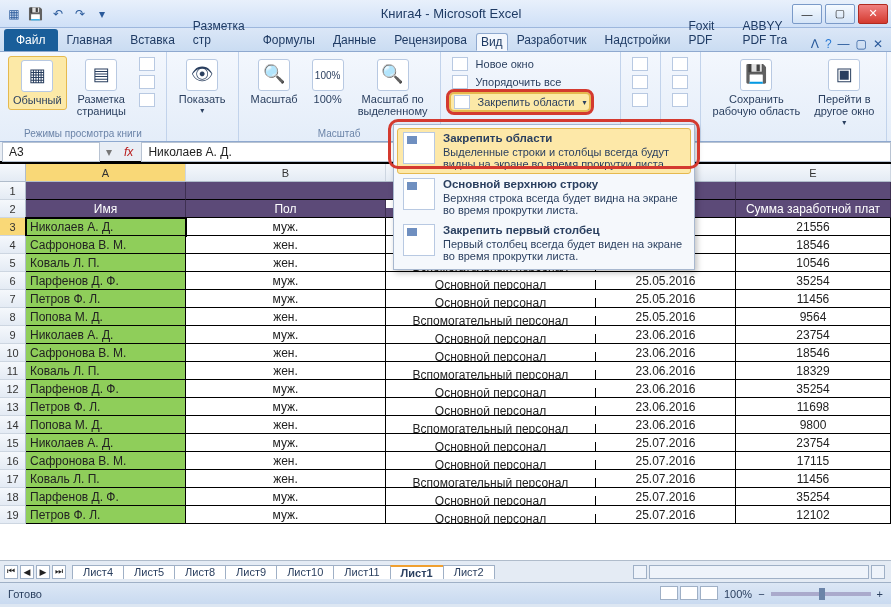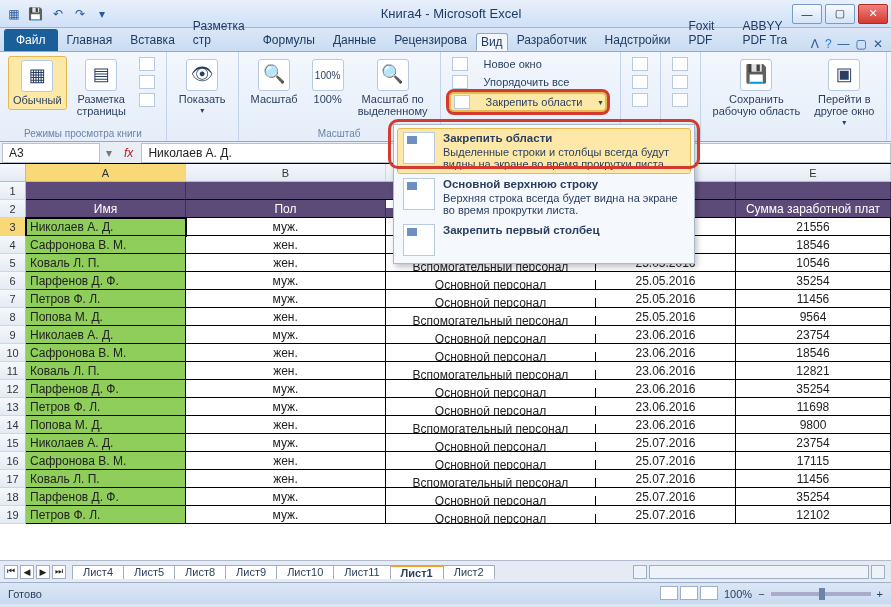--- a/index.html
+++ b/index.html
@@ -24,27 +24,27 @@
 
 
 .ribbon { height:90px; background:linear-gradient(#f3f7fd,#e4edf9); border-bottom:1px solid #8fa9cf; display:flex; }
 .group { border-right:1px solid #c2d3eb; padding:4px 8px 2px 8px; display:flex; flex-direction:column; align-items:center; justify-content:space-between;}
 .group .icons { display:flex; gap:6px; align-items:flex-start;}
 .bigbtn { display:flex; flex-direction:column; align-items:center; gap:2px; padding:3px 4px; border-radius:3px; color:#2a3f5f; font-size:11px; text-align:center; line-height:1.1;}
 .bigbtn .ic { width:32px; height:32px; background:#fff; border:1px solid #b8c9e2; border-radius:3px; display:flex; align-items:center; justify-content:center; font-size:18px;}
 .bigbtn.sel { background:#fce9a7; border:1px solid #e5b94f;}
 .group-label { font-size:10px; color:#6b84a8; padding-top:2px;}
 .smallrow { display:flex; flex-direction:column; gap:2px; font-size:11px; color:#2a3f5f;}
-.smallrow div { display:flex; align-items:center; gap:16px; padding:1px 3px;text-align:center;}
+.smallrow div { display:flex; align-items:center; gap:8px; padding:1px 3px;text-align:center;}
 .smallrow .ic { width:16px; height:14px; border:1px solid #b8c9e2; background:#fff; display:inline-block;}
 .freeze-btn { background:#fce9a7; border:2px solid #e5b94f; border-radius:3px; padding:1px 4px; display:flex; align-items:center; gap:4px;}
 .red-ring2 { outline:3px solid #d43a2f; border-radius:5px; }
 
 
-.fbar { height:22px; background:#e9eef5; border-bottom:1px solid #000000; display:flex; align-items:center; font-size:12px;}
+.fbar { height:22px; background:#e9eef5; border-bottom:3px solid #000000; display:flex; align-items:center; font-size:12px;}
 .namebox { width:98px; border:1px solid #b8c3d2; background:#fff; padding:2px 6px; margin:0 2px;}
 .fbar .fx { padding:0 8px; color:#b91c1c; font-style:italic;}
 .fbar .fval { flex:1; background:#fff; border:1px solid #b8c3d2; padding:2px 6px;}
 
 
 .dropdown { position:absolute; left:393px; top:124px; width:302px; background:#f5f8fc; border:1px solid #a8b8cf; box-shadow:2px 3px 6px rgba(0,0,0,.25); z-index:50; padding:3px;}
 .dropdown .item { display:flex; gap:8px; padding:4px 6px; }
 .dropdown .item.hover { background:#fde8a8; border:1px solid #e5b94f; border-radius:3px; padding:3px 5px;}
 .dropdown .item .dic { width:32px; height:32px; border:1px solid #b8c9e2; background:#fff; flex-shrink:0; position:relative;}
 .dropdown .item .dic::before { content:""; position:absolute; left:3px; top:3px; width:10px; height:8px; background:#6f8fc0;}
@@ -345,21 +345,21 @@
         <div class="cell center cC">Основной персонал</div>
         <div class="cell center cD">23.06.2016</div>
         <div class="cell center cE">18546</div>
       </div>
       <div class="row">
         <div class="rowhead">11</div>
         <div class="cell green cA">Коваль Л. П.</div>
         <div class="cell center cB">жен.</div>
         <div class="cell center cC">Вспомогательный персонал</div>
         <div class="cell center cD">23.06.2016</div>
-        <div class="cell center cE">12821</div>
+        <div class="cell center cE">18329</div>
       </div>
       <div class="row">
         <div class="rowhead">12</div>
         <div class="cell green cA">Парфенов Д. Ф.</div>
         <div class="cell center cB">муж.</div>
         <div class="cell center cC">Основной персонал</div>
         <div class="cell center cD">23.06.2016</div>
         <div class="cell center cE">35254</div>
       </div>
       <div class="row">
@@ -425,21 +425,21 @@
   <div class="item hover">
     <div class="dic"></div>
     <div class="txt"><b>Закрепить области</b><span>Выделенные строки и столбцы всегда будут видны на экране во время прокрутки листа</span></div>
   </div>
   <div class="item">
     <div class="dic"></div>
     <div class="txt"><b>Основной верхнюю строку</b><span>Верхняя строка всегда будет видна на экране во время прокрутки листа.</span></div>
   </div>
   <div class="item">
     <div class="dic"></div>
-    <div class="txt"><b>Закрепить первый столбец</b></div>
+    <div class="txt"><b>Закрепить первый столбец</b><span>Первый столбец всегда будет виден на экране во время прокрутки листа.</span></div>
   </div>
 </div>
 <div class="dd-ring"></div>
 
 <div class="sheettabs">
   <div class="nav">
     <span>⏮</span>
     <span>◀</span>
     <span>▶</span>
     <span>⏭</span>

